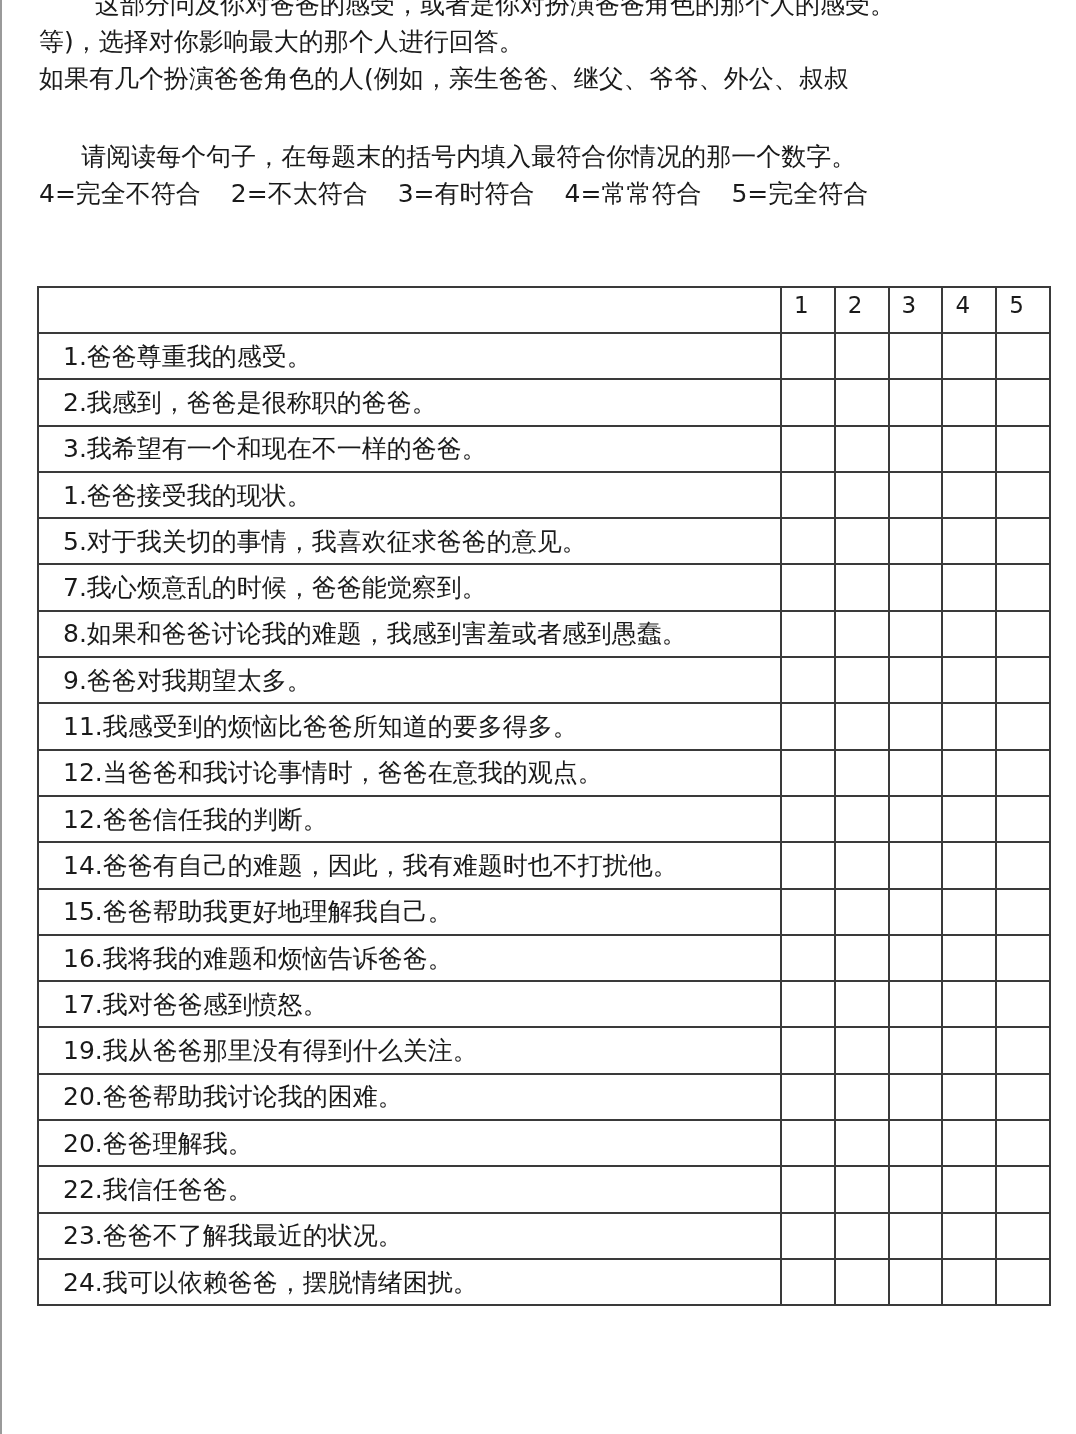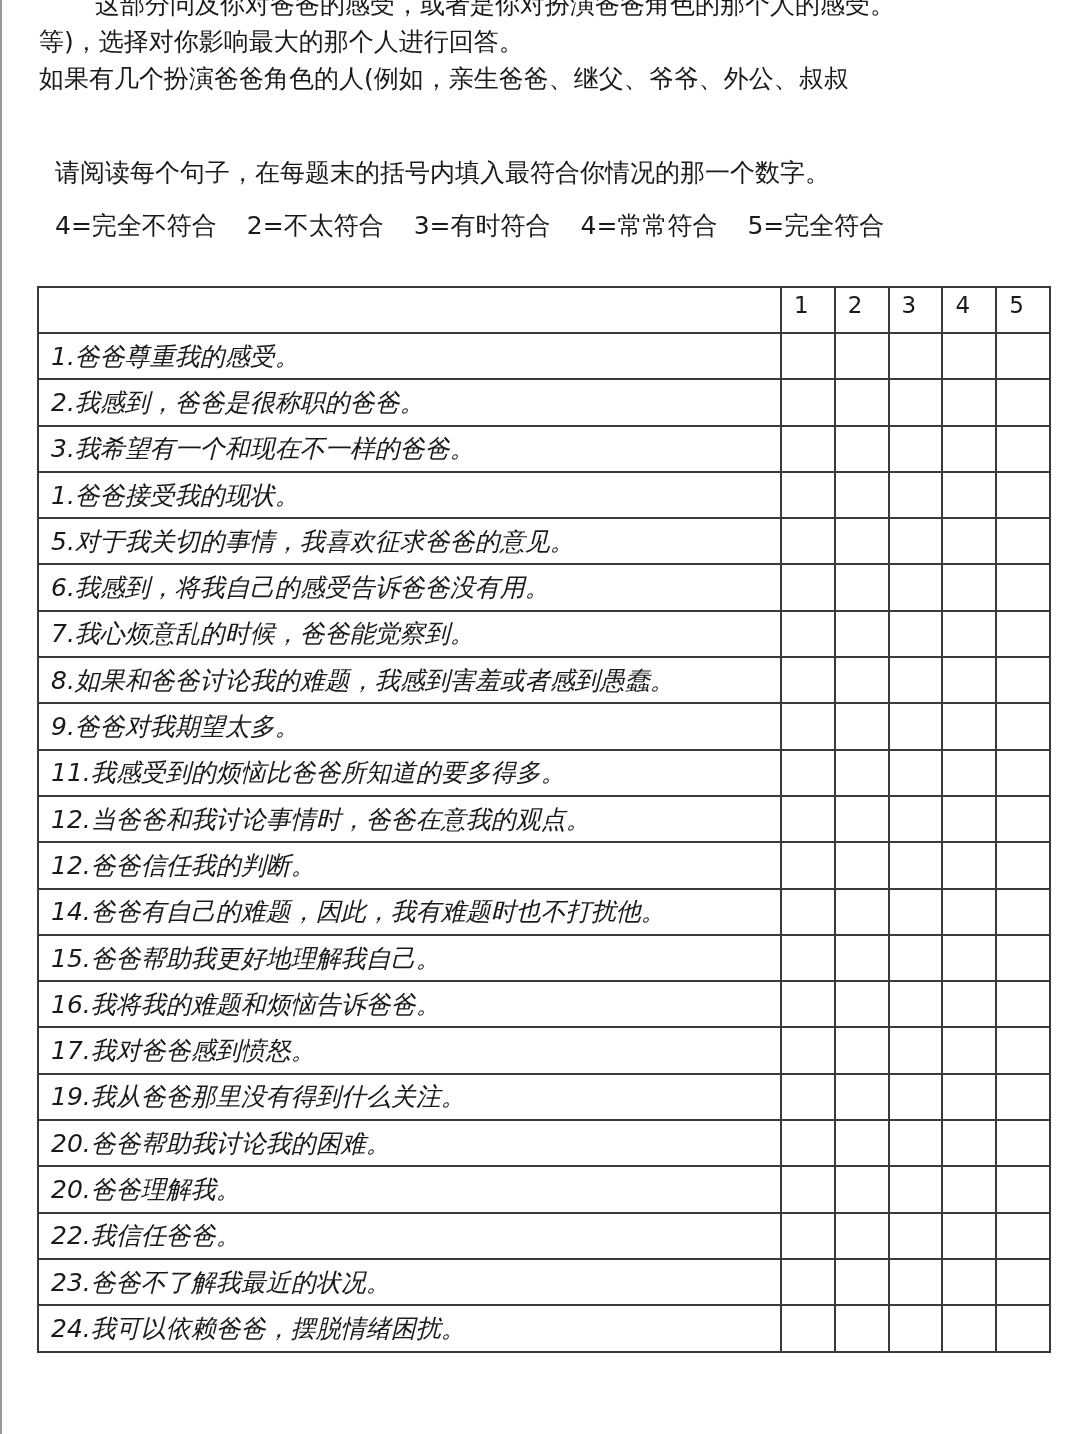--- a/index.html
+++ b/index.html
@@ -6,33 +6,33 @@
   body {
     width: 1076px; height: 1434px; overflow: hidden; background: #ffffff;
     font-family: "DejaVu Sans", "Liberation Sans", sans-serif; color: #1a1a1a;
     position: relative;
   }
   .left-edge { position: absolute; left: 0; top: 0; width: 2px; height: 1434px; background: #9a9a9a; }
   .intro { position: absolute; left: 39px; top: -14px; width: 1020px; font-size: 25px; line-height: 37px; }
   .intro p { margin: 0; white-space: nowrap; }
   .intro .indent { padding-left: 56px; }
   .instr { position: absolute; left: 39px; top: 138px; font-size: 25px; line-height: 37px; }
-  .instr p { margin: 16px; white-space: nowrap; }
+  .instr p { margin: 0; white-space: nowrap; text-align: center; }
   .scale span { margin-right: 30px; }
   table.q {
     position: absolute; left: 37px; top: 286px; border-collapse: collapse;
     table-layout: fixed; width: 1012px;
   }
   table.q td, table.q th { border: 2px solid #3a3a3a; padding: 0; }
   table.q col.item { width: 743px; }
   table.q col.r { width: 53.8px; }
   table.q tr.head { height: 46px; }
   table.q th { font-weight: normal; font-size: 23px; text-align: left; padding-left: 12px; vertical-align: top; padding-top: 4px; }
   table.q tr.row { height: 46.3px; }
-  table.q td.text { font-size: 25px; padding-left: 12px; white-space: nowrap; overflow: hidden; vertical-align: middle; font-style: italic; }
+  table.q td.text { font-size: 25px; padding-left: 24px; white-space: nowrap; overflow: hidden; vertical-align: middle; }
 </style>
 </head>
 <body>
 
 <div class="left-edge"></div>
 
 <div class="intro">
   <p class="indent">这部分问及你对爸爸的感受，或者是你对扮演爸爸角色的那个人的感受。</p>
   <p>等)，选择对你影响最大的那个人进行回答。</p>
   <p>如果有几个扮演爸爸角色的人(例如，亲生爸爸、继父、爷爷、外公、叔叔</p>
@@ -97,28 +97,20 @@
       </tr>
       <tr class="row">
         <td class="text">5.对于我关切的事情，我喜欢征求爸爸的意见。</td>
         <td></td>
         <td></td>
         <td></td>
         <td></td>
         <td></td>
       </tr>
       <tr class="row">
-        <td class="text">6.我感到，将我自己的感受告诉爸爸没有用。</td>
-        <td></td>
-        <td></td>
-        <td></td>
-        <td></td>
-        <td></td>
-      </tr>
-      <tr class="row">
         <td class="text">7.我心烦意乱的时候，爸爸能觉察到。</td>
         <td></td>
         <td></td>
         <td></td>
         <td></td>
         <td></td>
       </tr>
       <tr class="row">
         <td class="text">8.如果和爸爸讨论我的难题，我感到害羞或者感到愚蠢。</td>
         <td></td>

